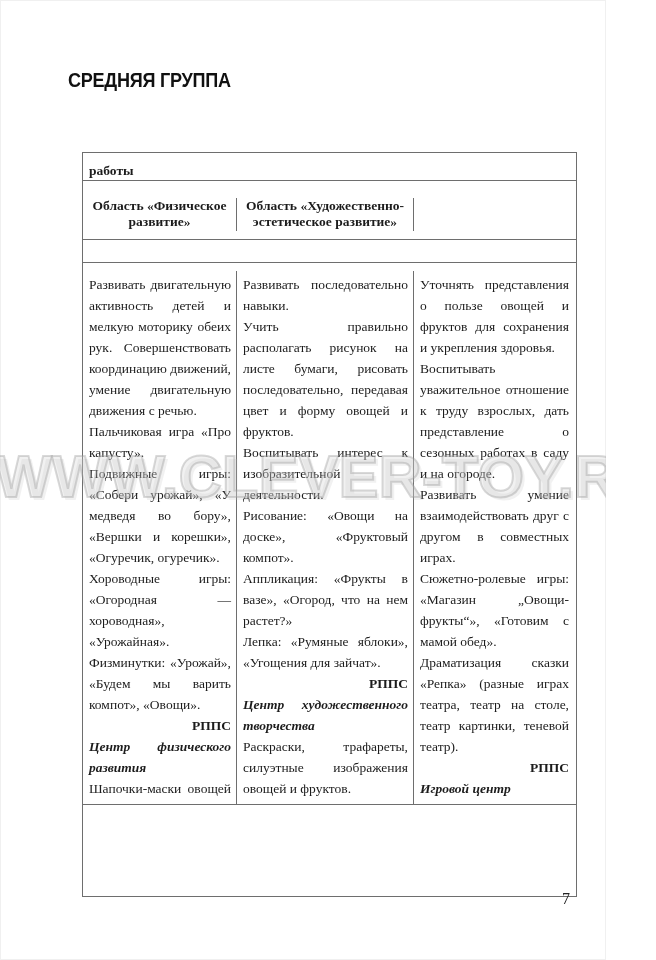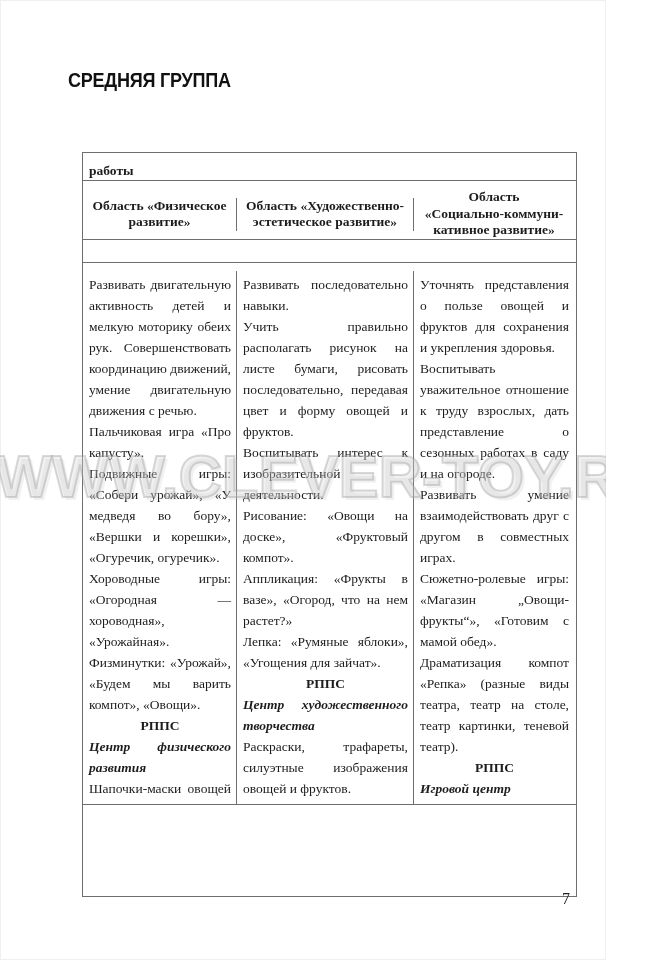--- a/index.html
+++ b/index.html
@@ -79,21 +79,21 @@
     overflow: hidden;
   }
   .col-1 { width: 154px; border-right: 1px solid #6e6e6e; }
   .col-2 { width: 177px; border-right: 1px solid #6e6e6e; }
   .col-3 { width: 160px; }
 
   .para {
     margin: 0;
     text-align: justify;
   }
-  .para.bold { font-weight: bold; text-align: center; }
+  .para.bold { font-weight: bold; text-align: right; }
   .para.bold-italic { font-weight: bold; font-style: italic; }
 
   .watermark {
     position: absolute;
     left: -8px;
     top: 442px;
     width: 672px;
     text-align: center;
     font-family: "Liberation Sans", sans-serif;
     font-weight: bold;
@@ -126,23 +126,20 @@
 
     <div class="t-row row-top">
       <div class="span-cell">работы</div>
     </div>
 
     <div class="t-row row-head">
       <div class="h-cell col-1">Область «Физическое
 развитие»</div>
       <div class="h-cell col-2">Область «Художественно-
 эстетическое развитие»</div>
-      <div class="h-cell col-3">Область
-«Социально-коммуни-
-кативное развитие»</div>
     </div>
 
     <div class="t-row row-thin"></div>
 
     <div class="t-row row-body">
       <div class="b-cell col-1">
           <p class="para normal">Развивать двигательную активность детей и мелкую моторику обеих рук. Совершенствовать координацию движений, умение двигательную движения с речью.</p>
           <p class="para normal">Пальчиковая игра «Про капусту».</p>
           <p class="para normal">Подвижные игры: «Собери урожай», «У медведя во бору», «Вершки и корешки», «Огуречик, огуречик».</p>
           <p class="para normal">Хороводные игры: «Огородная — хороводная», «Урожайная».</p>
@@ -161,21 +158,21 @@
           <p class="para bold">РППС</p>
           <p class="para bold-italic">Центр художественного творчества</p>
           <p class="para normal">Раскраски, трафареты, силуэтные изображения овощей и фруктов.</p>
           <p class="para normal">Разнообразные изобразительные материалы: гуашь, ватные палочки, печатки, ватные диски, кисти, цветная бумага, пластилин</p>
         </div>
       <div class="b-cell col-3">
           <p class="para normal">Уточнять представления о пользе овощей и фруктов для сохранения и укрепления здоровья.</p>
           <p class="para normal">Воспитывать уважительное отношение к труду взрослых, дать представление о сезонных работах в саду и на огороде.</p>
           <p class="para normal">Развивать умение взаимодействовать друг с другом в совместных играх.</p>
           <p class="para normal">Сюжетно-ролевые игры: «Магазин „Овощи-фрукты“», «Готовим с мамой обед».</p>
-          <p class="para normal">Драматизация компот «Репка» (разные виды театра, театр на столе, театр картинки, теневой театр).</p>
+          <p class="para normal">Драматизация сказки «Репка» (разные играх театра, театр на столе, театр картинки, теневой театр).</p>
           <p class="para bold">РППС</p>
           <p class="para bold-italic">Игровой центр</p>
           <p class="para normal">Наборы атрибутов для игры в магазин: муляжи фруктов, овощей, сумочки, передники, шапочки, касса.</p>
         </div>
     </div>
 
     <div class="t-row row-bottom"></div>
 
   </div>
 

